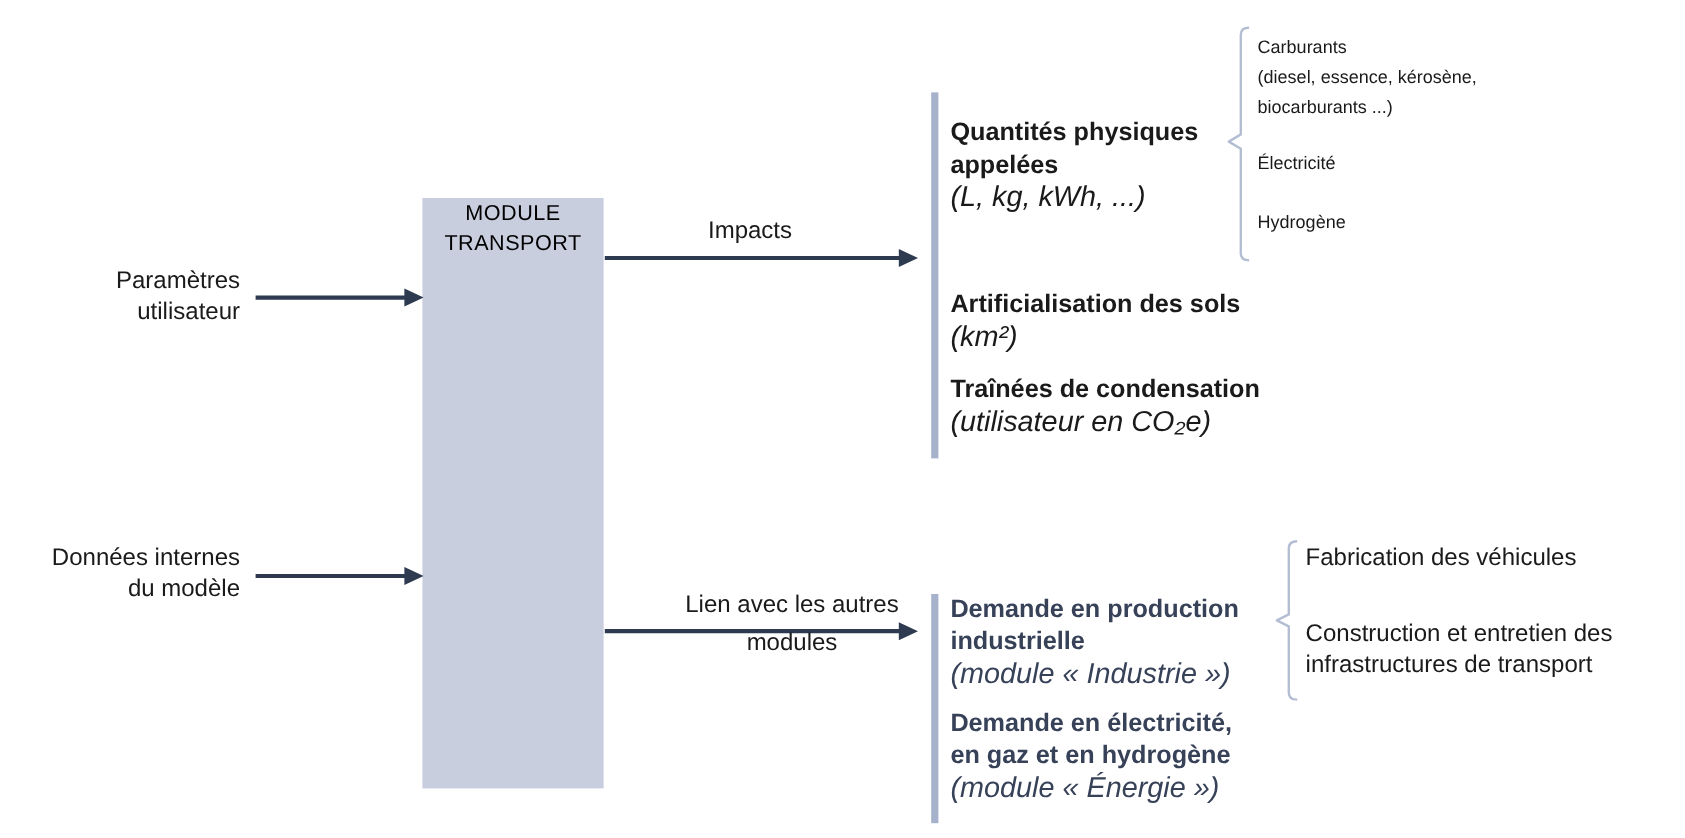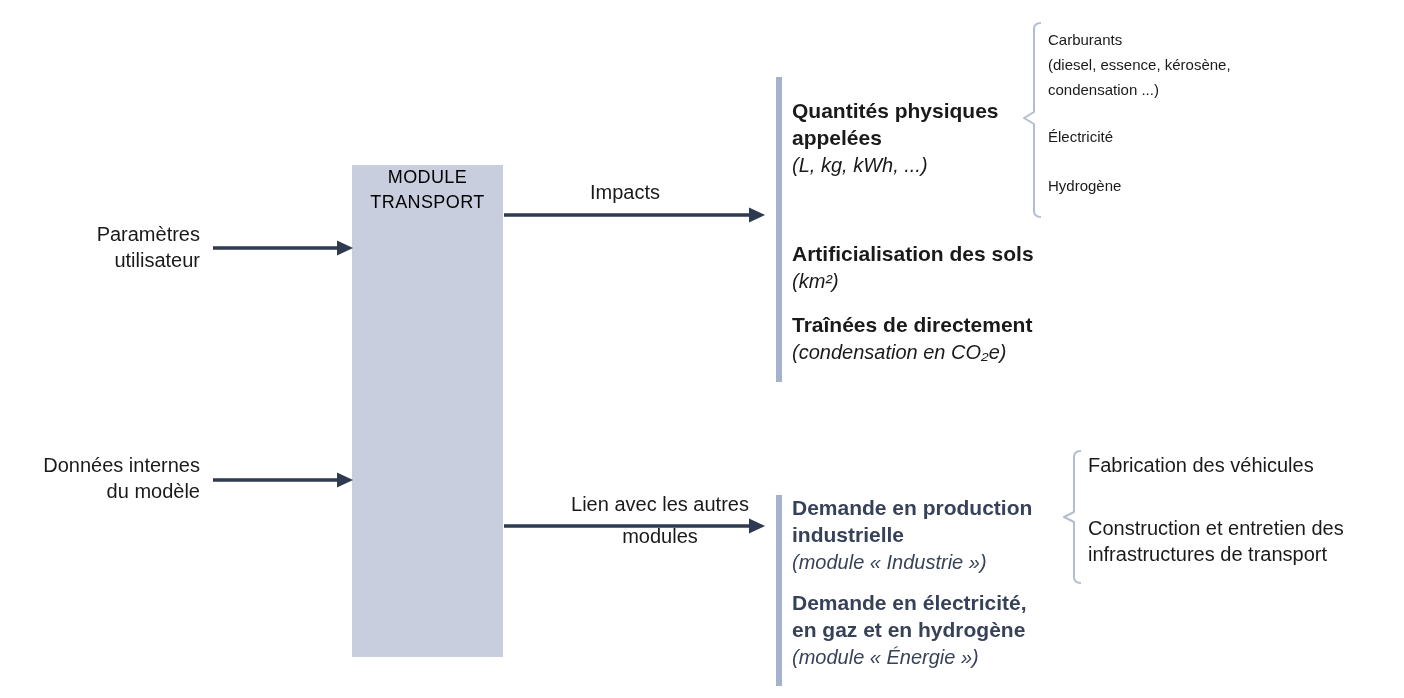--- a/index.html
+++ b/index.html
@@ -19,21 +19,21 @@
     background:var(--page-bg);
     font-family:"Liberation Sans","DejaVu Sans",sans-serif;
     color:var(--text-dark);
     overflow:hidden;
   }
   .t{position:absolute;white-space:nowrap;font-size:20px;line-height:26px;}
   .right{text-align:right;}
   .center{text-align:center;}
   .navy{color:var(--text-navy);}
   .h-title{font-size:21px;line-height:27px;font-weight:700;display:block;}
-  .h-sub{font-size:20px;line-height:24px;font-style:italic;display:block;margin-top:2px;}
+  .h-sub{font-size:24px;line-height:24px;font-style:italic;display:block;margin-top:2px;}
   .list-item{font-size:15px;line-height:25px;}
   .module-box{
     position:absolute;left:352px;top:165px;width:151px;height:492px;
     background:var(--module-box-fill);
     display:flex;align-items:flex-start;justify-content:center;text-align:center;
     font-size:18px;line-height:25px;letter-spacing:0.4px;color:#000000;
   }
   .section-bar{position:absolute;left:776px;width:6px;background:var(--section-bar);}
   .bar-impacts{top:77px;height:305px;}
   .bar-links{top:495px;height:191px;}
@@ -97,32 +97,32 @@
 
   <div class="t" style="left:792px;top:97px;">
     <span class="h-title">Quantités physiques</span>
     <span class="h-title">appelées</span>
     <span class="h-sub">(L, kg, kWh, ...)</span>
   </div>
 
   <div class="t list-item" style="left:1048px;top:27px;">
     <span style="display:block">Carburants</span>
     <span style="display:block">(diesel, essence, kérosène,</span>
-    <span style="display:block">condensation ...)</span>
+    <span style="display:block">biocarburants ...)</span>
   </div>
   <div class="t list-item" style="left:1048px;top:124px;">Électricité</div>
   <div class="t list-item" style="left:1048px;top:173px;">Hydrogène</div>
 
   <div class="t" style="left:792px;top:240px;">
     <span class="h-title">Artificialisation des sols</span>
     <span class="h-sub">(km²)</span>
   </div>
   <div class="t" style="left:792px;top:311px;">
-    <span class="h-title">Traînées de directement</span>
-    <span class="h-sub">(condensation en CO₂e)</span>
+    <span class="h-title">Traînées de condensation</span>
+    <span class="h-sub">(utilisateur en CO₂e)</span>
   </div>
 
   <div class="t navy" style="left:792px;top:494px;">
     <span class="h-title">Demande en production</span>
     <span class="h-title">industrielle</span>
     <span class="h-sub">(module « Industrie »)</span>
   </div>
   <div class="t" style="left:1088px;top:452px;">Fabrication des véhicules</div>
 
   <div class="t navy" style="left:792px;top:589px;">

